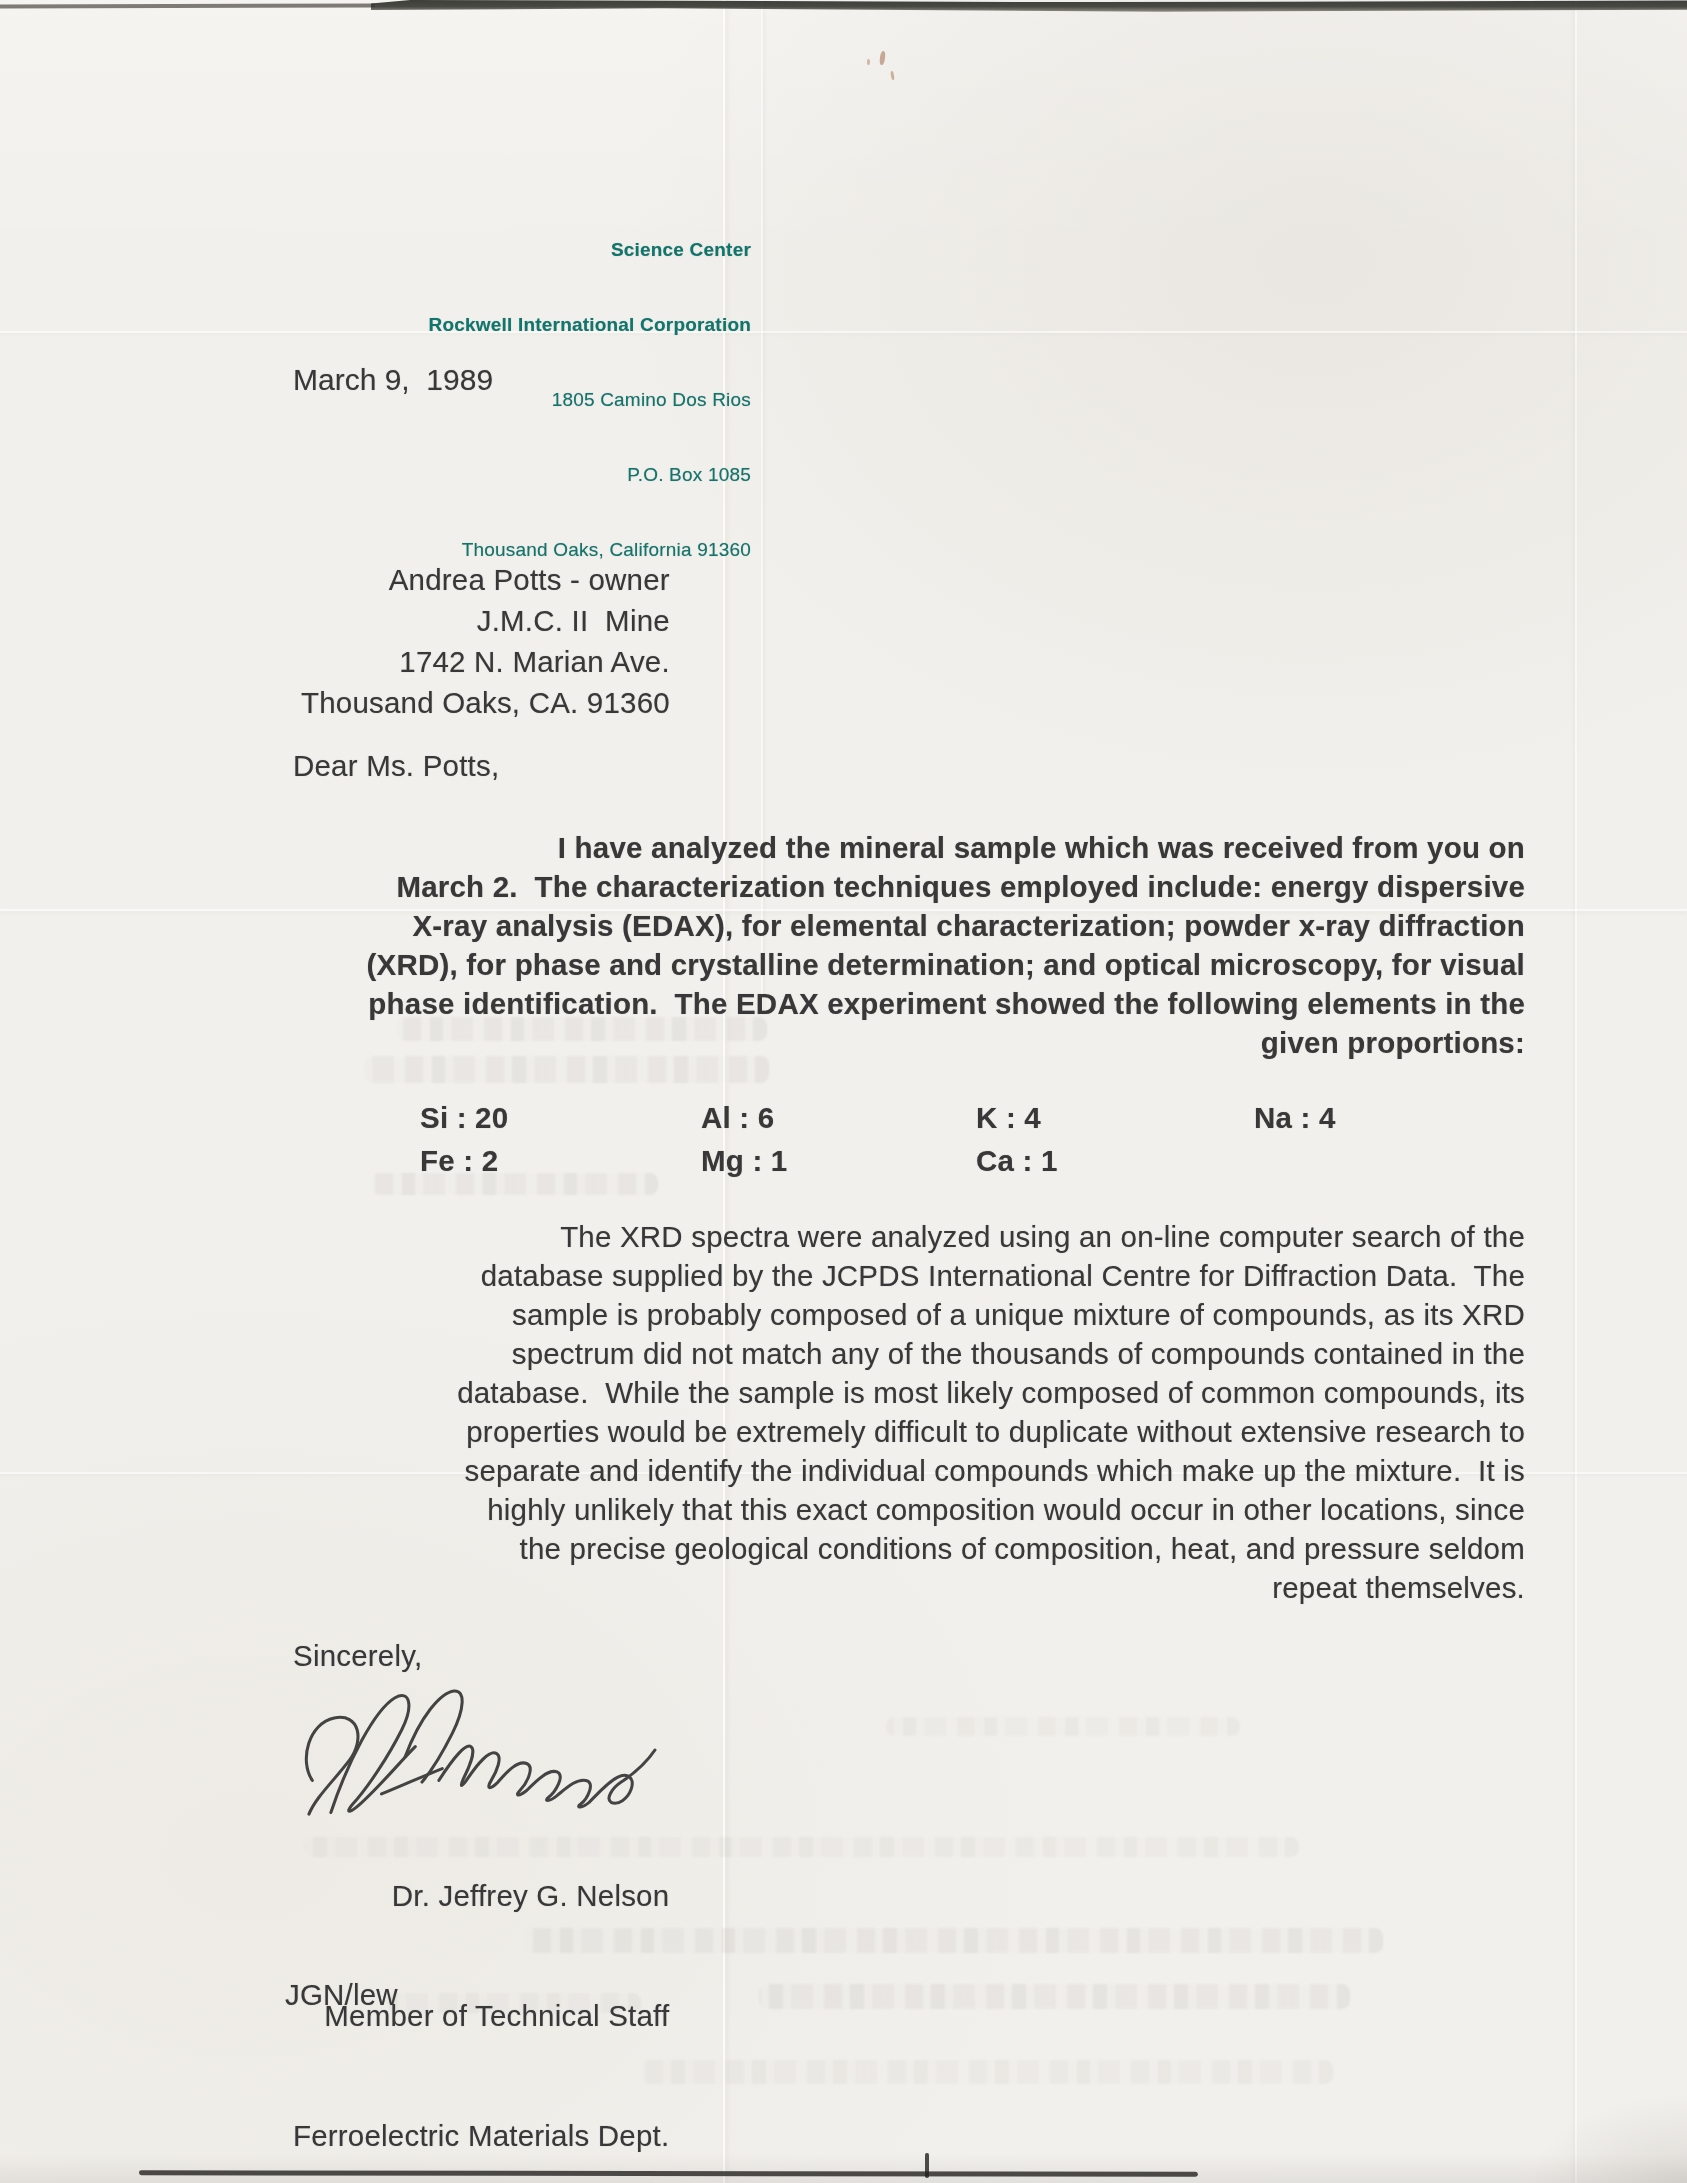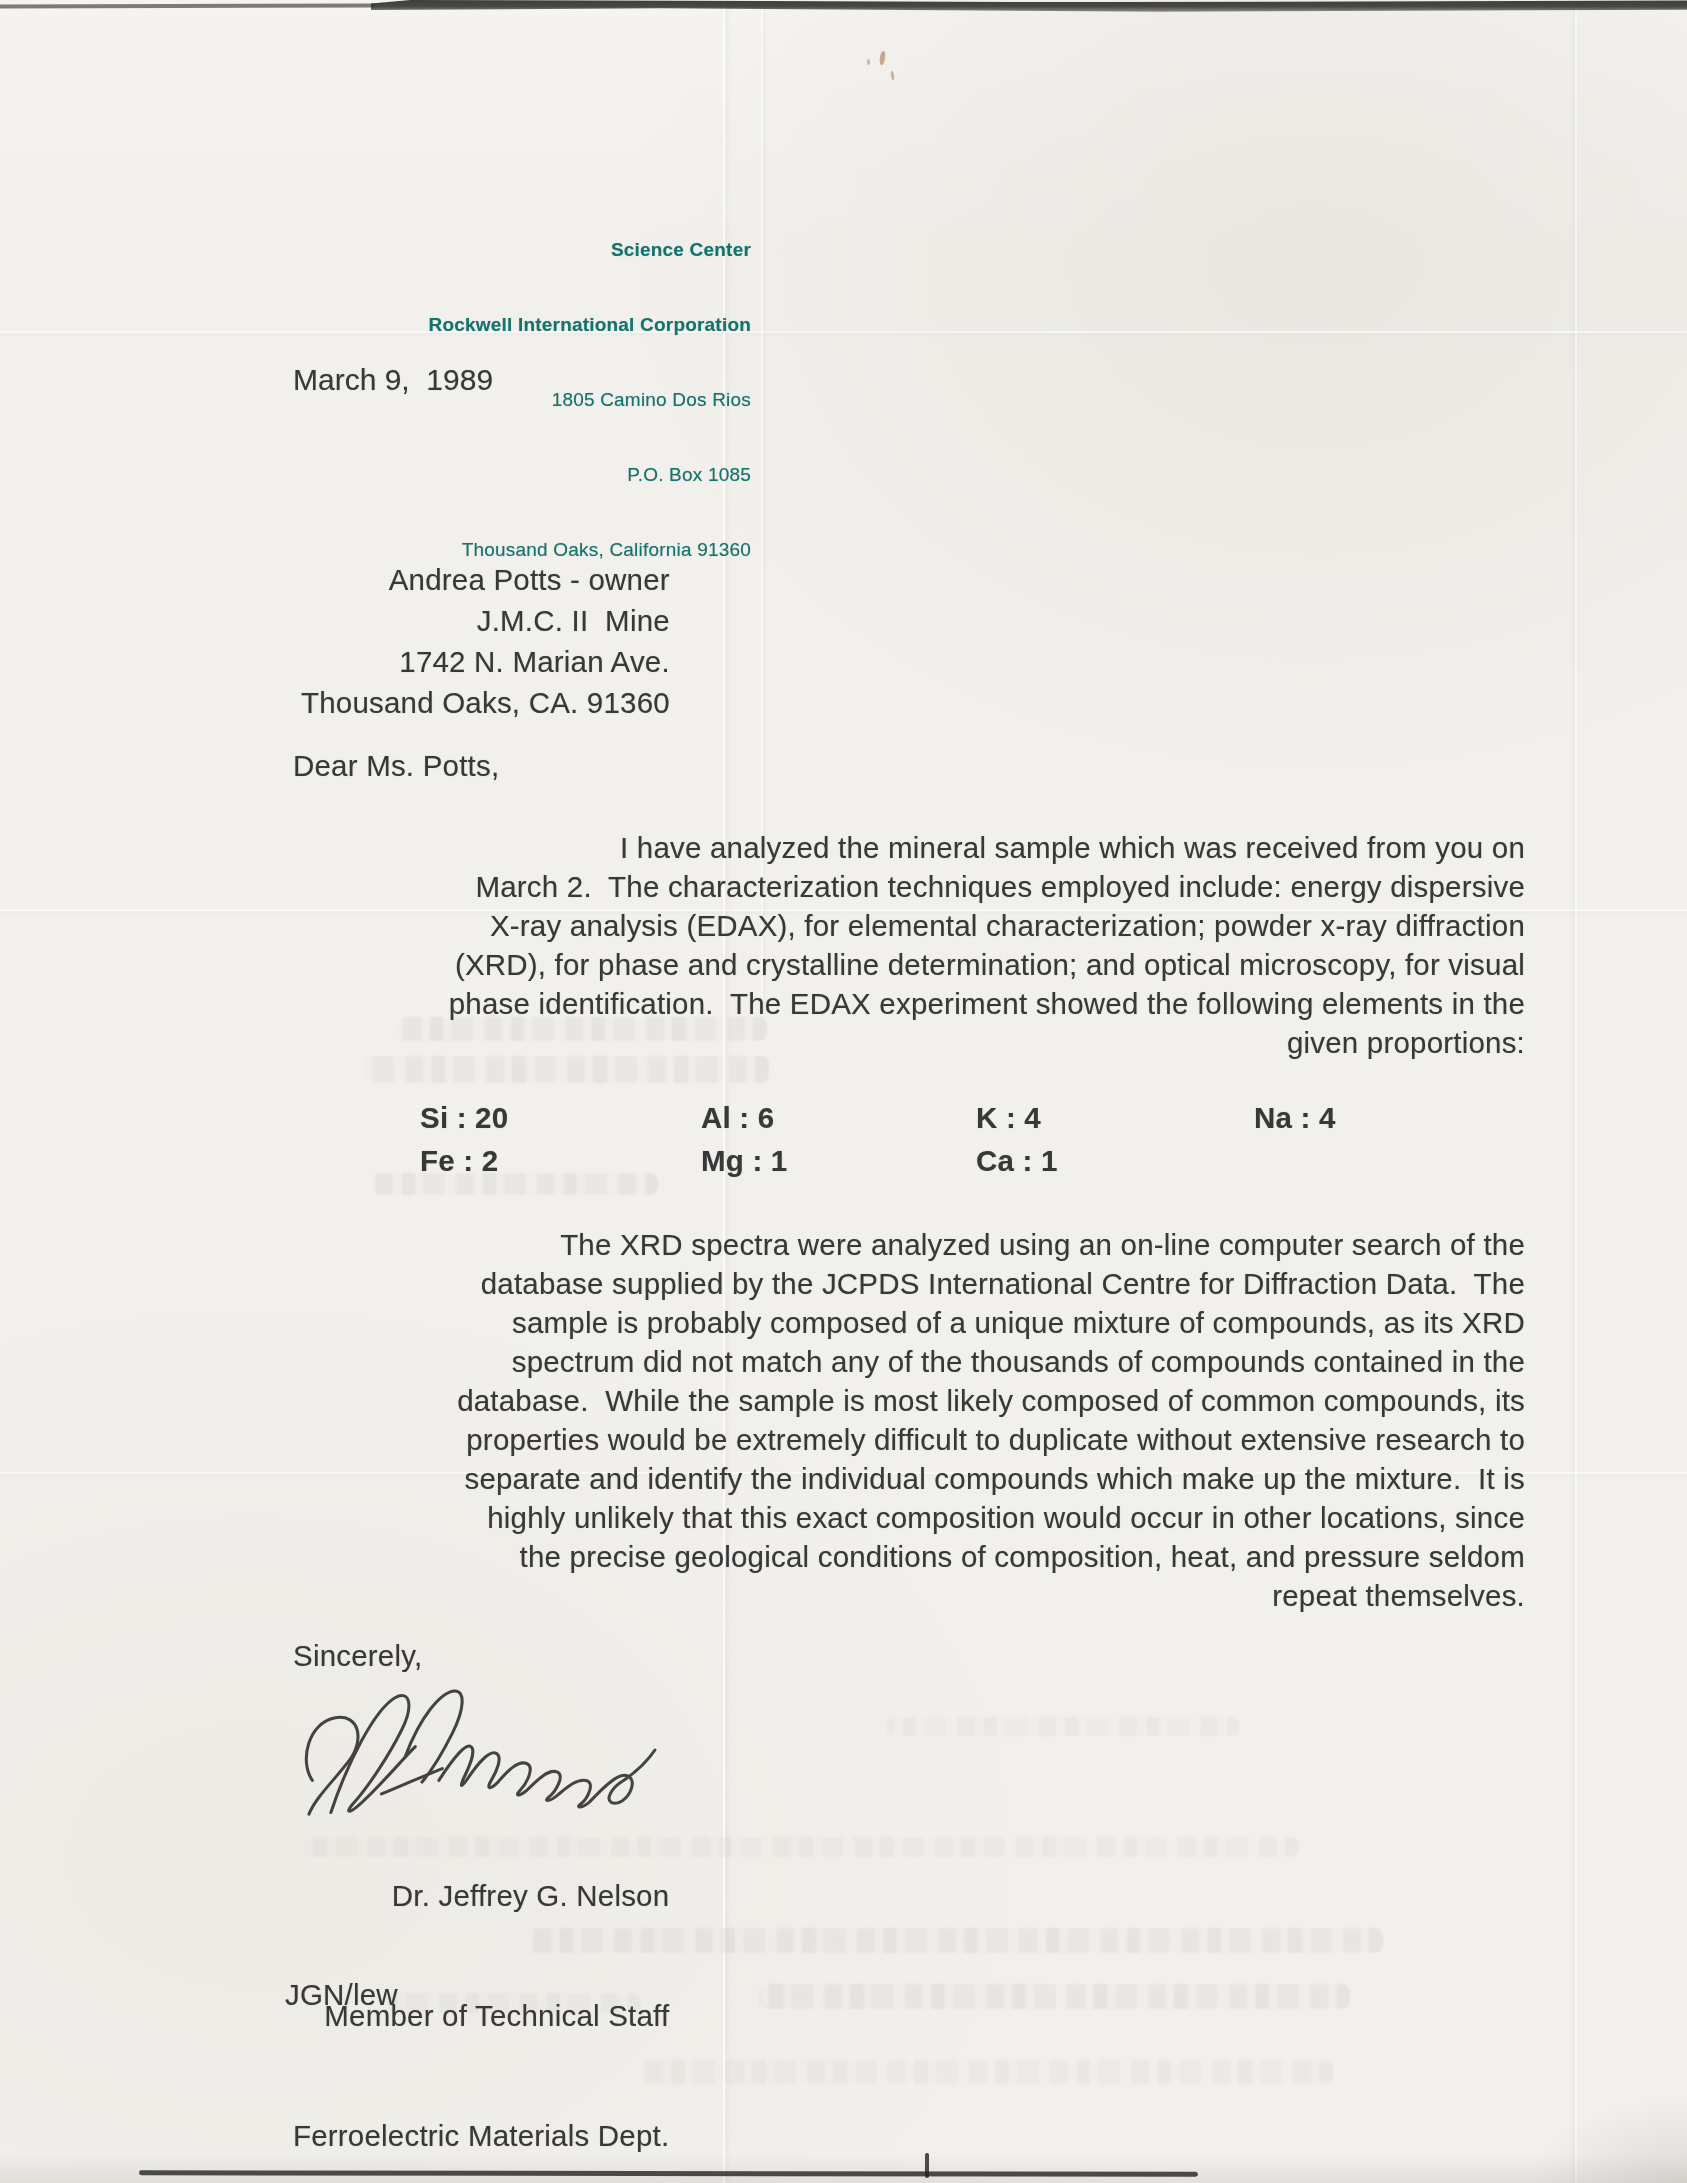--- a/index.html
+++ b/index.html
@@ -30,22 +30,22 @@
 
   .logo-wrap{position:absolute;top:108px;left:858px;width:253px;}
   .logo-mark{display:block;}
   .wordmark{position:absolute;top:126px;left:2.5px;width:354px;
             font-size:35px;line-height:34px;font-weight:700;letter-spacing:-0.3px;
             text-shadow:0 0 0.8px rgba(79,138,179,0.4);}
 
   .date{top:360px;left:293px;font-size:30px;line-height:39px;}
   .recipient{top:559px;left:293px;line-height:41px;margin-left:8px;}
   .salutation{top:746px;left:293px;}
-  .para1{top:828px;left:293px;width:1232px;text-indent:122px;}
-  .para2{top:1217px;left:293px;width:1232px;margin-top:8px;}
+  .para1{top:828px;left:293px;width:1232px;text-indent:122px;font-weight:bold;}
+  .para2{top:1217px;left:293px;width:1232px;}
   .el-row{position:absolute;left:0;width:1687px;height:39px;}
   .el-cell{position:absolute;white-space:pre;
            font-size:29.5px;line-height:39px;letter-spacing:0.2px;
            text-shadow:0 0 1px rgba(55,55,55,0.38);font-weight:bold;}
   .valediction{top:1636px;left:293px;}
   .signature{position:absolute;top:1669px;left:297px;}
   .signer{top:1796px;left:293px;line-height:40px;}
   .reference{top:1975px;left:285px;}
 
   

